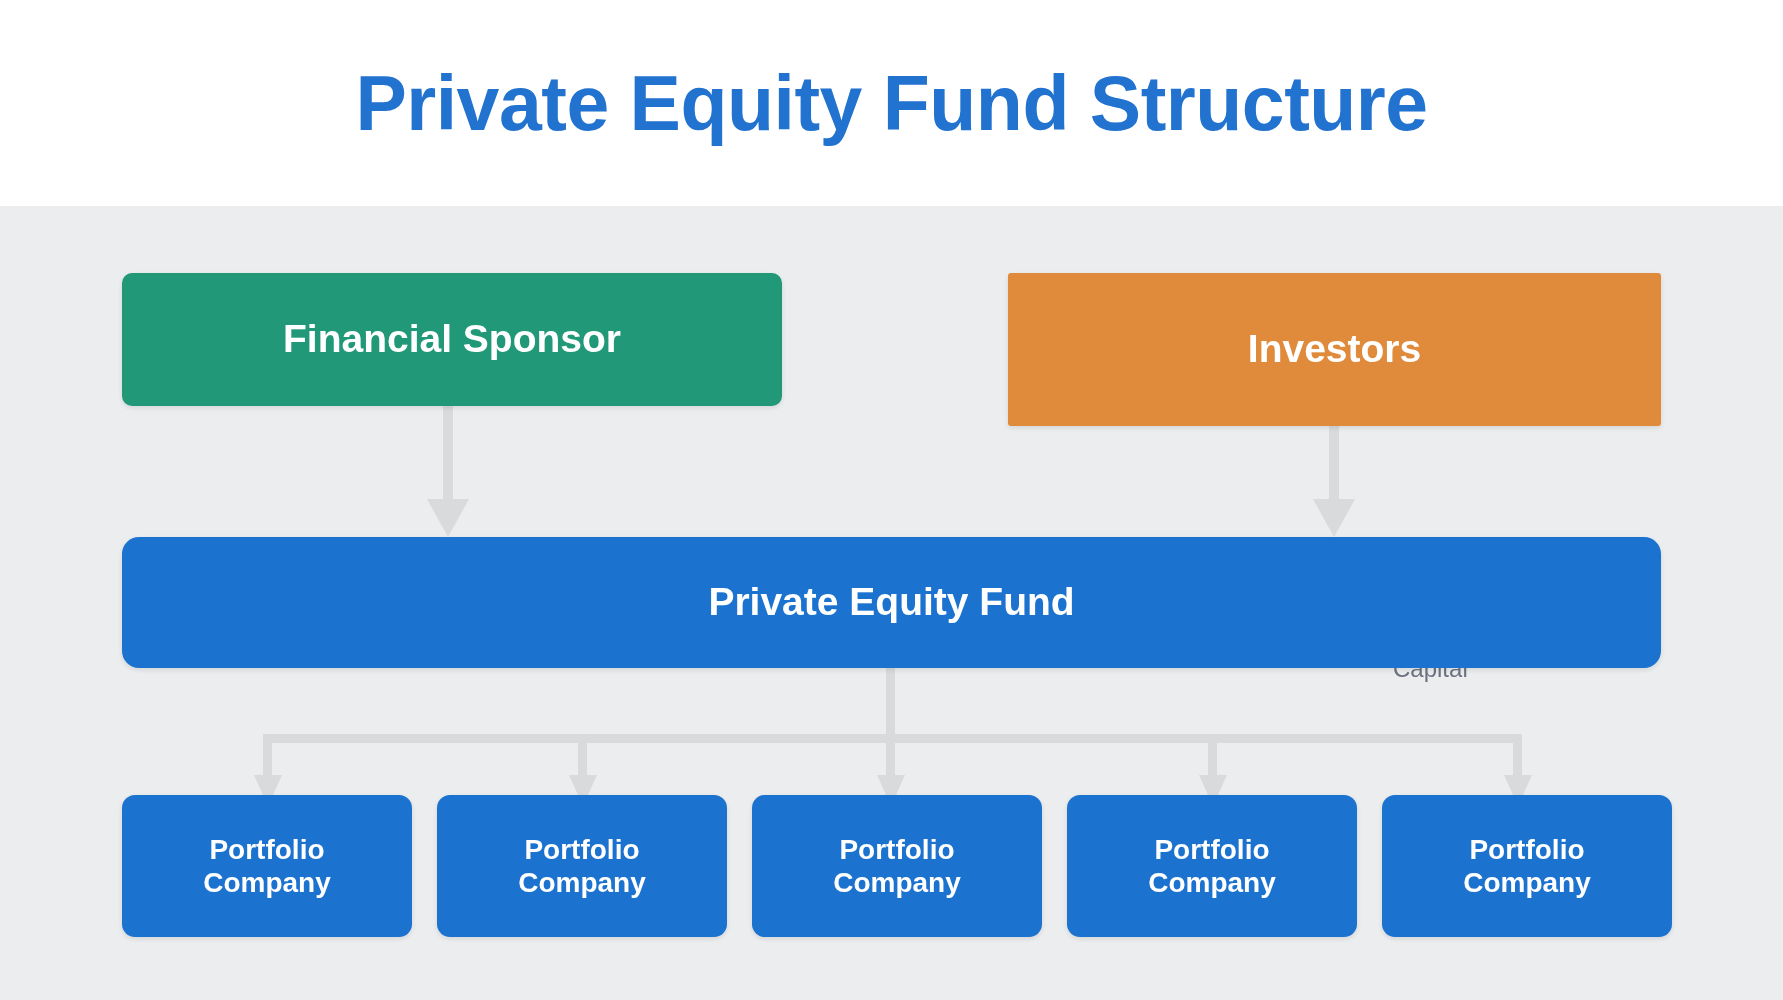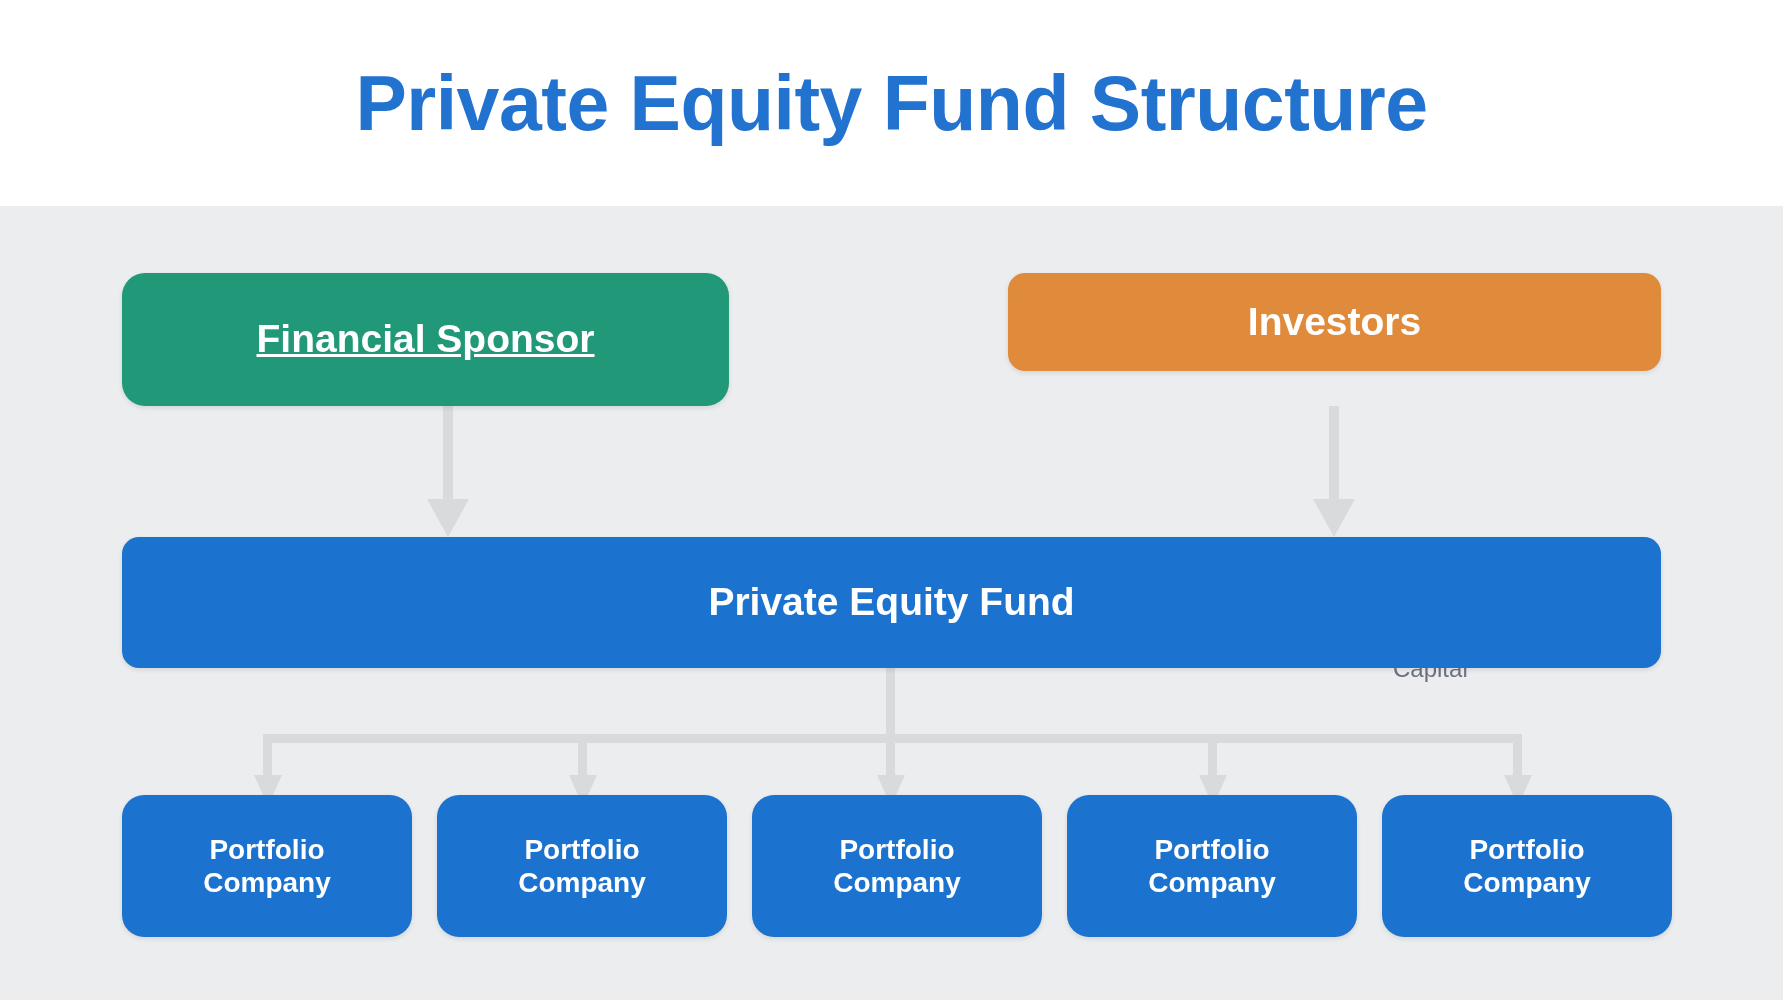--- a/index.html
+++ b/index.html
@@ -76,56 +76,55 @@
     color: #ffffff;
     font-weight: 800;
     border-radius: 16px;
     box-shadow: 0 2px 5px rgba(0,0,0,0.10);
     line-height: 1.18;
   }
 
   .node-sponsor {
     left: 122px;
     top: 67px;
-    width: 607px;
+    width: 660px;
     height: 133px;
     background: #219877;
     font-size: 39px;
-    border-radius: 23px;
-    text-decoration: underline;
+    border-radius: 10px;
   }
 
   .node-investors {
     left: 1008px;
     top: 67px;
     width: 653px;
-    height: 98px;
+    height: 153px;
     background: #e08b3c;
     font-size: 39px;
-    border-radius: 17px;
+    border-radius: 3px;
   }
 
   .node-fund {
     left: 122px;
     top: 331px;
     width: 1539px;
     height: 131px;
     background: #1b72cf;
     font-size: 39px;
     border-radius: 17px;
     align-items: center;
   }
 
   .node-portfolio {
     top: 589px;
     width: 290px;
     height: 142px;
     background: #1b72cf;
     font-size: 28px;
-    border-radius: 22px;
+    border-radius: 13px;
     padding: 0 8px;
   }
   .pc-0 { left: 122px; }
   .pc-1 { left: 437px; }
   .pc-2 { left: 752px; }
   .pc-3 { left: 1067px; }
   .pc-4 { left: 1382px; }
 
   .pc-label {
     display: block;

